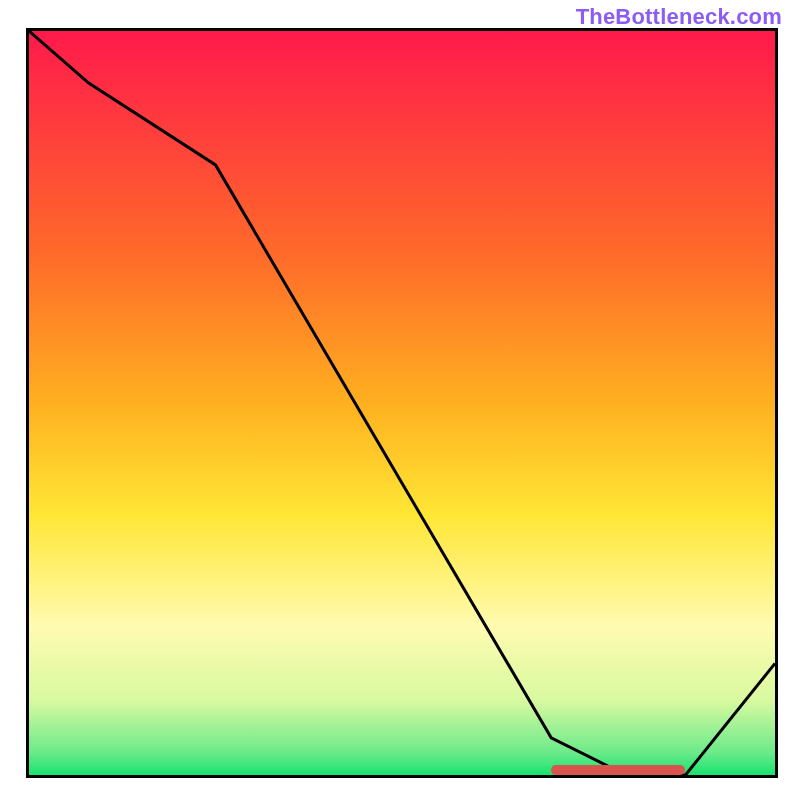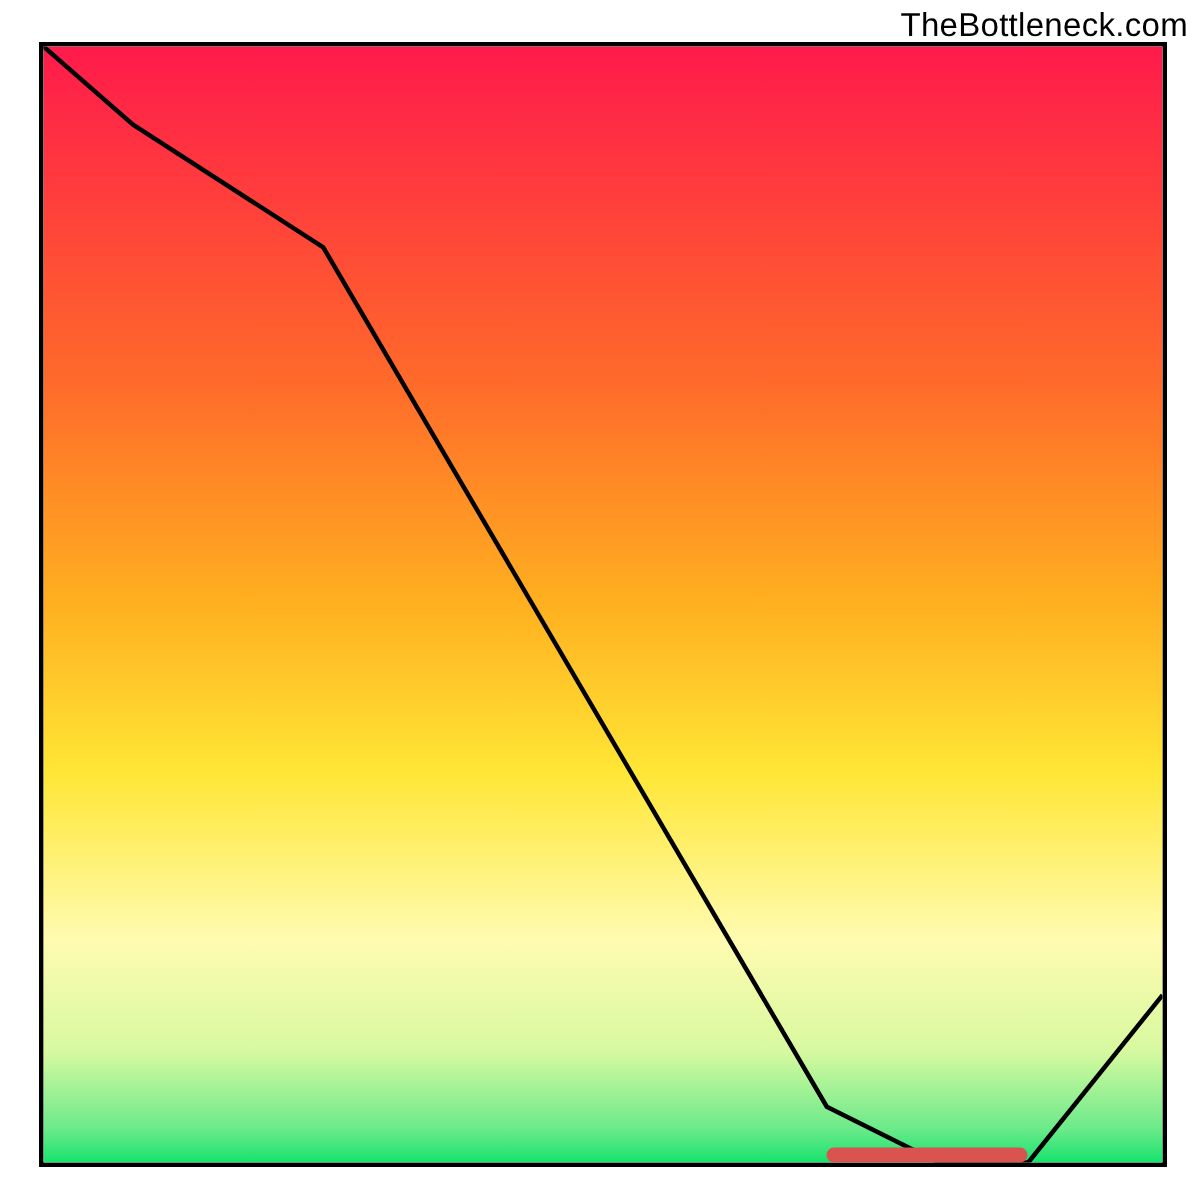--- a/index.html
+++ b/index.html
@@ -13,24 +13,24 @@
   }
   .frame {
     position: relative;
     width: 800px;
     height: 800px;
     background: #ffffff;
   }
   .watermark {
     position: absolute;
     top: 4px;
-    right: 8px;
-    color: #000000;
+    right: 18px;
+    color: #8b5cf6;
     font-size: 22px;
-    font-weight: 400;
+    font-weight: 700;
     letter-spacing: 0.2px;
     z-index: 5;
   }
   .plot-outer {
     position: absolute;
     left: 26px;
     top: 28px;
     width: 752px;
     height: 750px;
     background: #ffffff;

